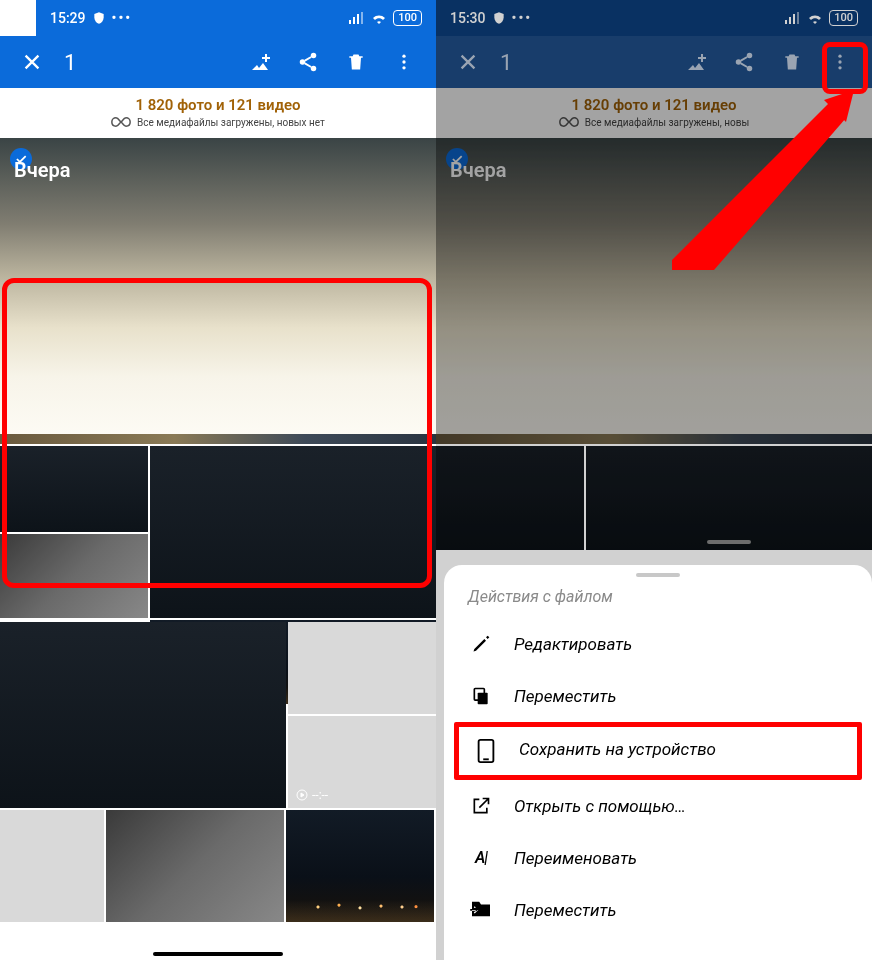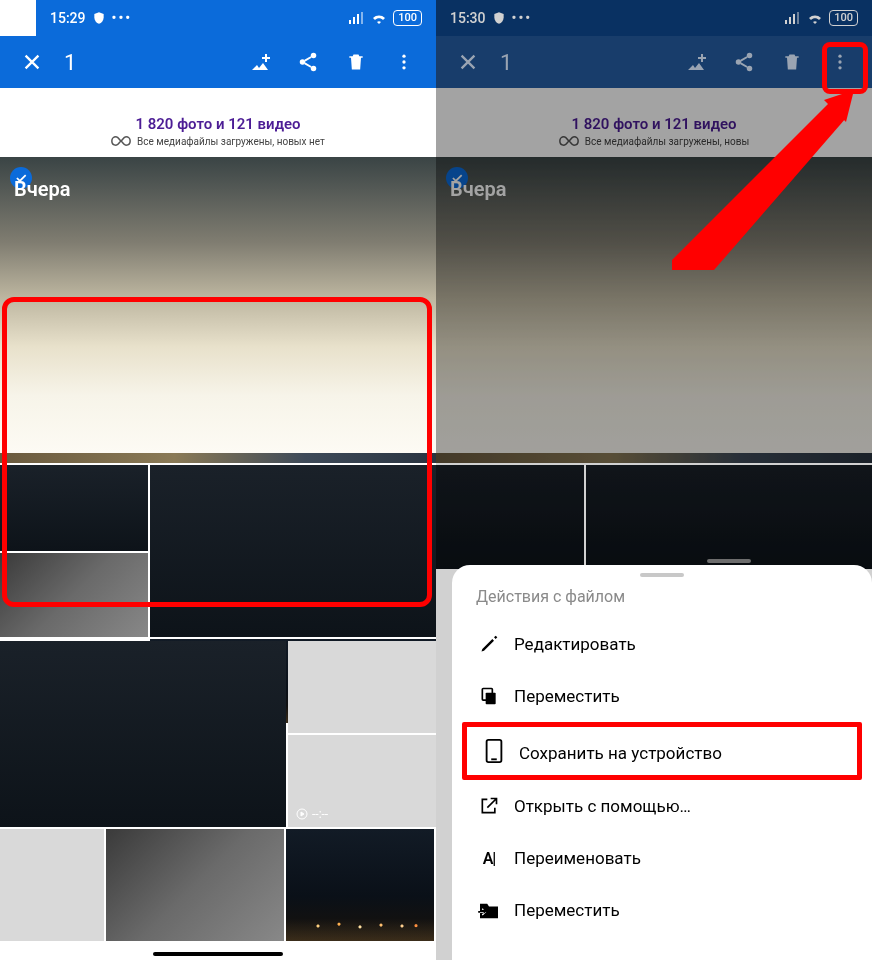--- a/index.html
+++ b/index.html
@@ -61,22 +61,21 @@
 
   
   .info-strip {
     text-align: center;
     padding: 8px 0 10px;
     background: #fff;
   }
   .info-strip .count-line {
     font-size: 15px;
     font-weight: 600;
-    color: #4c1d95;
-    margin-top: 19px;
+    color: #a16207;
   }
   .info-strip .sync-line {
     font-size: 10px;
     color: #444;
     display: flex;
     align-items: center;
     justify-content: center;
     gap: 6px;
     margin-top: 2px;
   }
@@ -153,31 +152,32 @@
   .drag-handle.dark-handle { background:#aaa; }
 
   
   .scrim {
     position:absolute; left:0; right:0; top:0; bottom:0;
     background: rgba(0,0,0,0.18);
     pointer-events:none;
     z-index:2;
   }
   .sheet {
-    position:absolute; left:16px; right:0; bottom:0;
+    position:absolute; left:8px; right:0; bottom:0;
     background:#fff;
     border-top-left-radius:18px; border-top-right-radius:18px;
     padding: 22px 0 24px;
     z-index:3;
+    font-style:italic;
   }
   .sheet-title {
     color:#8a8a8a; font-size:16px; padding: 0 24px 12px;
   }
   .sheet-item {
-    display:flex; align-items:flex-end; gap:12px;
+    display:flex; align-items:flex-start; gap:20px;
     padding: 16px 24px;
     font-size:17px; color:#000;
     cursor:pointer;
   }
   .sheet-item .sicon { width:26px; display:flex; justify-content:center; }
   .red-frame-item {
     border: 5px solid #ff0000;
     border-radius: 2px;
     margin: 0 10px;
     padding: 12px 14px;

